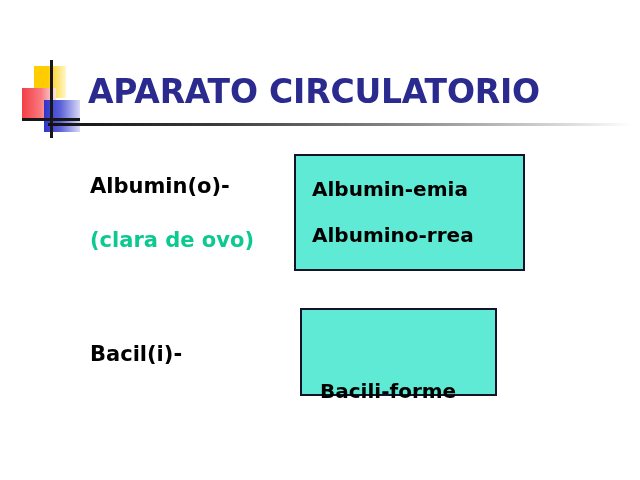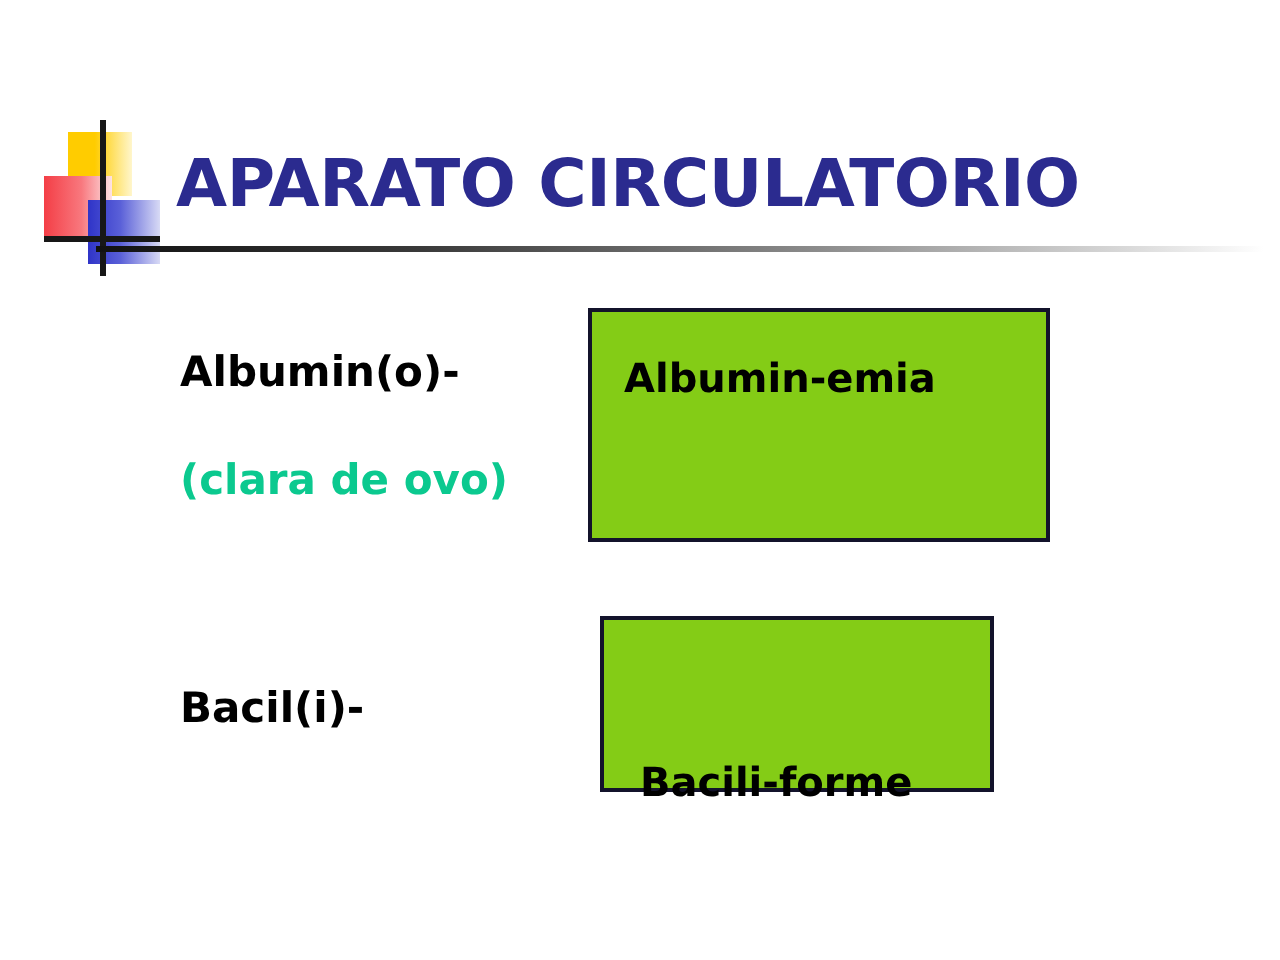--- a/index.html
+++ b/index.html
@@ -113,21 +113,21 @@
   }
 
   #term-albumin      { left: 90px;  top: 174px; }
   #gloss-albumin     { left: 90px;  top: 228px; text-align: center; }
   #term-bacil        { left: 90px;  top: 342px; }
   #gloss-bacil       { left: 90px;  top: 375px; }
 
   
   .derivative-box {
     position: absolute;
-    background: #84cc16;
+    background: #5eead4;
     border: 2px solid #13132b;
     box-sizing: border-box;
   }
   .derivative-box .line {
     position: absolute;
     font-size: 20px;
     font-weight: bold;
     color: #000000;
     white-space: nowrap;
     line-height: 1.1;
@@ -166,20 +166,21 @@
 
   <div class="slide-title">APARATO CIRCULATORIO</div>
 
   <div class="title-rule"></div>
 
   <div class="term" id="term-albumin">Albumin(o)-</div>
   <div class="term-gloss" id="gloss-albumin">(clara de ovo)</div>
 
   <div class="derivative-box" id="box-albumin">
     <div class="line l1">Albumin-emia</div>
+    <div class="line l2">Albumino-rrea</div>
   </div>
 
   <div class="term" id="term-bacil">Bacil(i)-</div>
 
   <div class="derivative-box" id="box-bacil">
     <div class="line l2">Bacili-forme</div>
   </div>
 
 </div>
 

